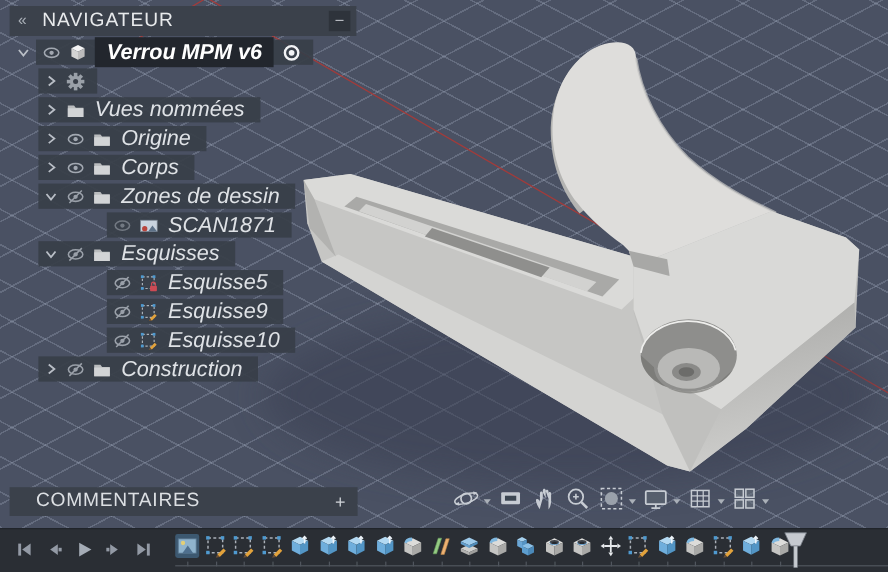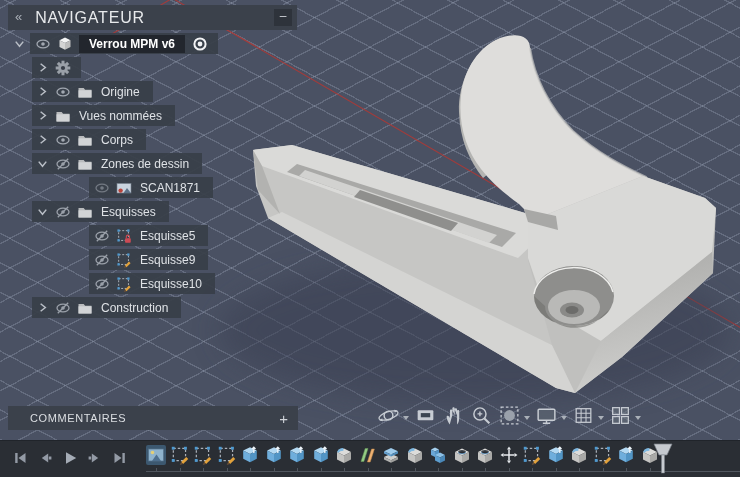--- a/index.html
+++ b/index.html
@@ -23,27 +23,27 @@
   #tree{margin-top:3px;}
   .trow{display:flex;align-items:center;height:21px;margin-bottom:3px;}
   .trow.lvl0{margin-left:4px;}
   .trow.lvl1{margin-left:24px;}
   .trow.lvl2{margin-left:65px;padding-left:16px;}
   .strip{display:flex;align-items:center;background:rgba(56,62,72,.93);height:21px;
          padding:0 9px 0 3px;gap:3px;}
   .chev{width:15px;height:15px;display:flex;align-items:center;justify-content:center;}
   .chev.outside{margin-right:3px;}
   .eyebox,.ticon{width:19px;height:16px;display:flex;align-items:center;justify-content:center;}
-  .tlabel{font-size:12px;color:#dfe2e6;padding:0 4px;white-space:nowrap;}
+  .tlabel{font-size:18px;color:#dfe2e6;padding:0 4px;white-space:nowrap;font-style:italic;}
   .tlabel.sel{background:#22262d;color:#fff;font-weight:bold;padding:2px 10px;margin:0 2px;}
   .dim{opacity:.55;}
   
   #comments{position:absolute;left:8px;top:406px;width:290px;height:24px;background:#3b414b;
             display:flex;align-items:center;color:#dcdfe3;}
-  #comments .ctitle{font-size:11px;letter-spacing:.6px;margin-left:22px;flex:1;}
+  #comments .ctitle{font-size:16px;letter-spacing:.6px;margin-left:22px;flex:1;}
   #comments .cadd{color:#cfd3d8;font-size:15px;margin-right:10px;}
   
   #navbar{position:absolute;left:377px;top:404px;display:flex;align-items:center;gap:5px;}
   .nitem{display:flex;align-items:center;}
   .caret{width:0;height:0;border-left:3.5px solid transparent;border-right:3.5px solid transparent;
          border-top:4px solid #aab0b8;margin-left:3px;}
   
   #timeline{position:absolute;left:0;top:440px;width:740px;height:37px;background:#2a2e34;
             border-top:1px solid #20242a;box-sizing:border-box;}
   #playback{position:absolute;left:8px;top:5px;display:flex;gap:2px;}
@@ -335,46 +335,46 @@
             </span>
           </span>
         </div>
         <div class="trow lvl1">
           <span class="strip">
             <span class="chev">
               <svg width="15" height="15">
                 <use href="#i-chev-r"></use>
               </svg>
             </span>
-            <span class="eyebox">
-              <svg width="16" height="16">
-                <use href="#i-eye"></use>
-              </svg>
-            </span>
             <span class="ticon">
               <svg width="16" height="16">
                 <use href="#i-folder"></use>
               </svg>
             </span>
-            <span class="tlabel">Origine</span>
+            <span class="tlabel">Vues nommées</span>
           </span>
         </div>
         <div class="trow lvl1">
           <span class="strip">
             <span class="chev">
               <svg width="15" height="15">
                 <use href="#i-chev-r"></use>
               </svg>
             </span>
+            <span class="eyebox">
+              <svg width="16" height="16">
+                <use href="#i-eye"></use>
+              </svg>
+            </span>
             <span class="ticon">
               <svg width="16" height="16">
                 <use href="#i-folder"></use>
               </svg>
             </span>
-            <span class="tlabel">Vues nommées</span>
+            <span class="tlabel">Origine</span>
           </span>
         </div>
         <div class="trow lvl1">
           <span class="strip">
             <span class="chev">
               <svg width="15" height="15">
                 <use href="#i-chev-r"></use>
               </svg>
             </span>
             <span class="eyebox">

